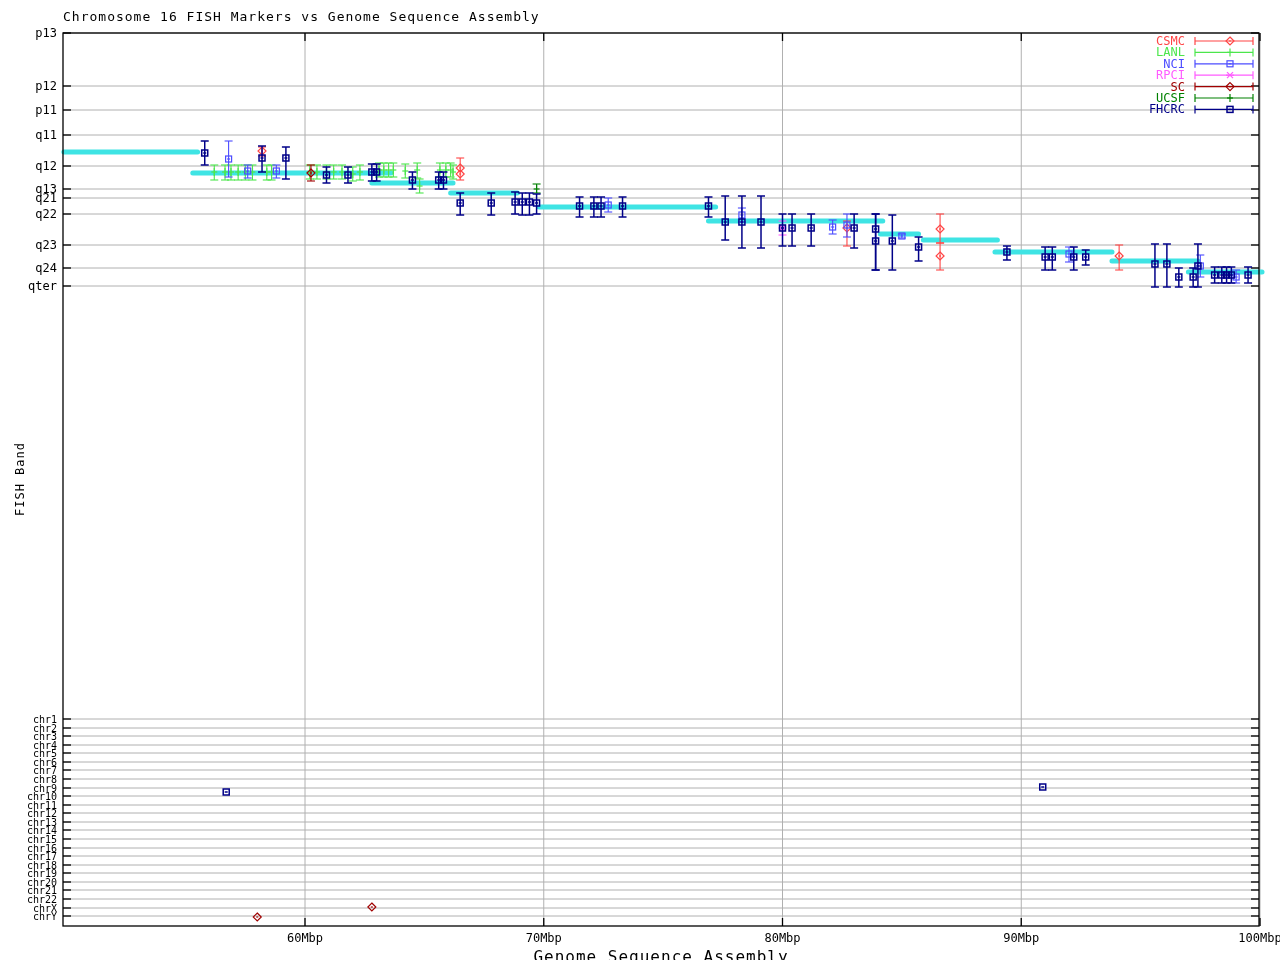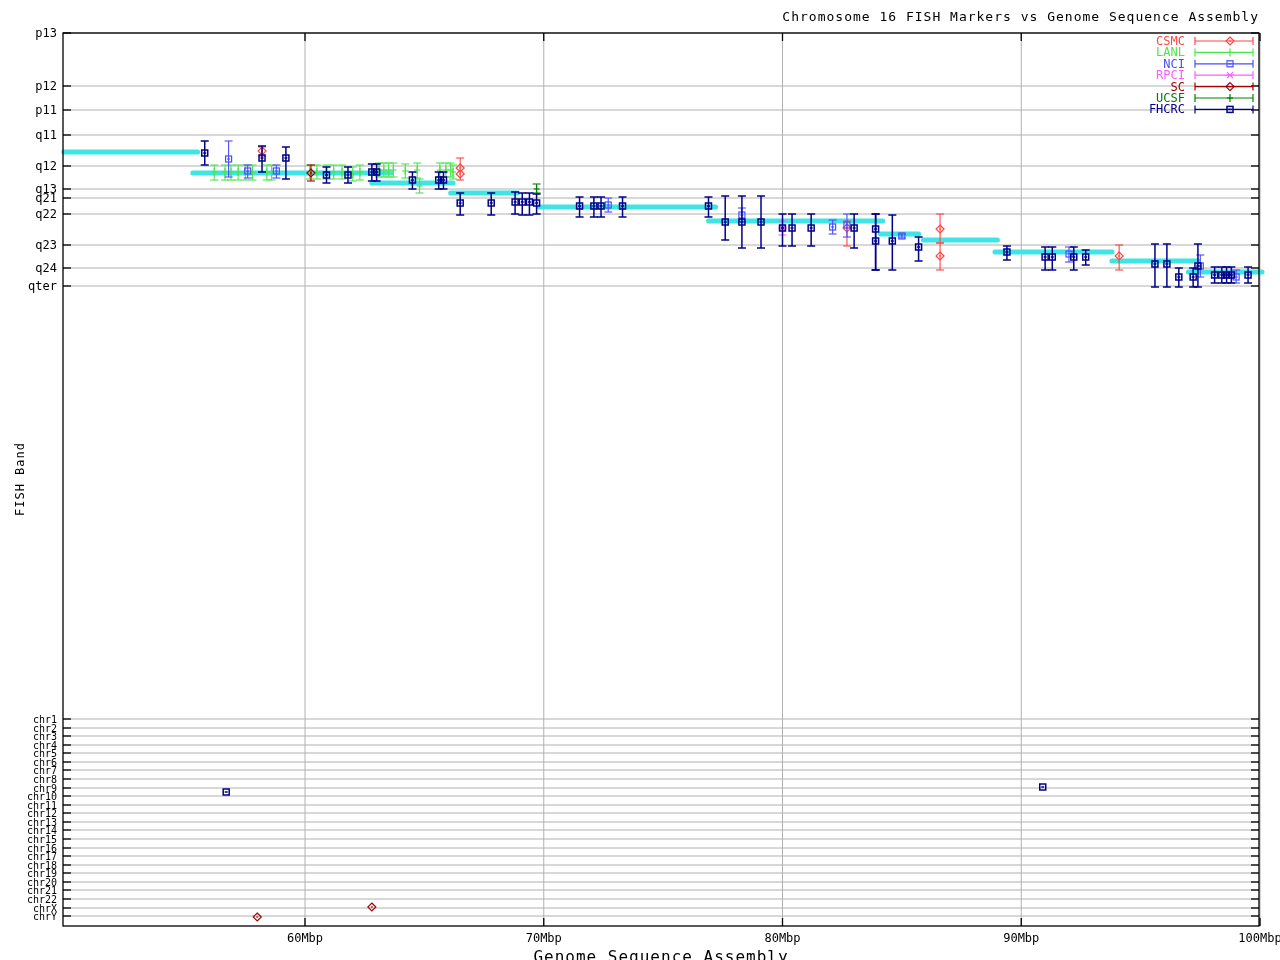--- a/index.html
+++ b/index.html
@@ -1,18 +1,18 @@
 <!DOCTYPE html>
 <html><head>
 <meta charset="utf-8">
 <style>
   html,body{margin:0;padding:0;background:#fff;}
   body{width:1280px;height:960px;position:relative;overflow:hidden;
        font-family:"DejaVu Sans Mono","Liberation Mono",monospace;color:#000;}
-  .title{position:absolute;top:9px;left:63px;width:1196px;text-align:right;
+  .title{position:absolute;top:9px;left:63px;width:1196px;text-align:left;
          font-size:13px;letter-spacing:1px;white-space:pre;}
   .ylabel{position:absolute;left:-30px;top:472px;width:100px;text-align:center;
           font-size:12px;letter-spacing:1px;transform:rotate(-90deg);transform-origin:50% 50%;}
   .xlabel{position:absolute;top:947px;left:63px;width:1196px;text-align:center;
           font-size:16px;letter-spacing:1px;}
   svg{position:absolute;left:0;top:0;}
   svg text{font-family:"DejaVu Sans Mono","Liberation Mono",monospace;}
 </style>
 </head>
 <body>

